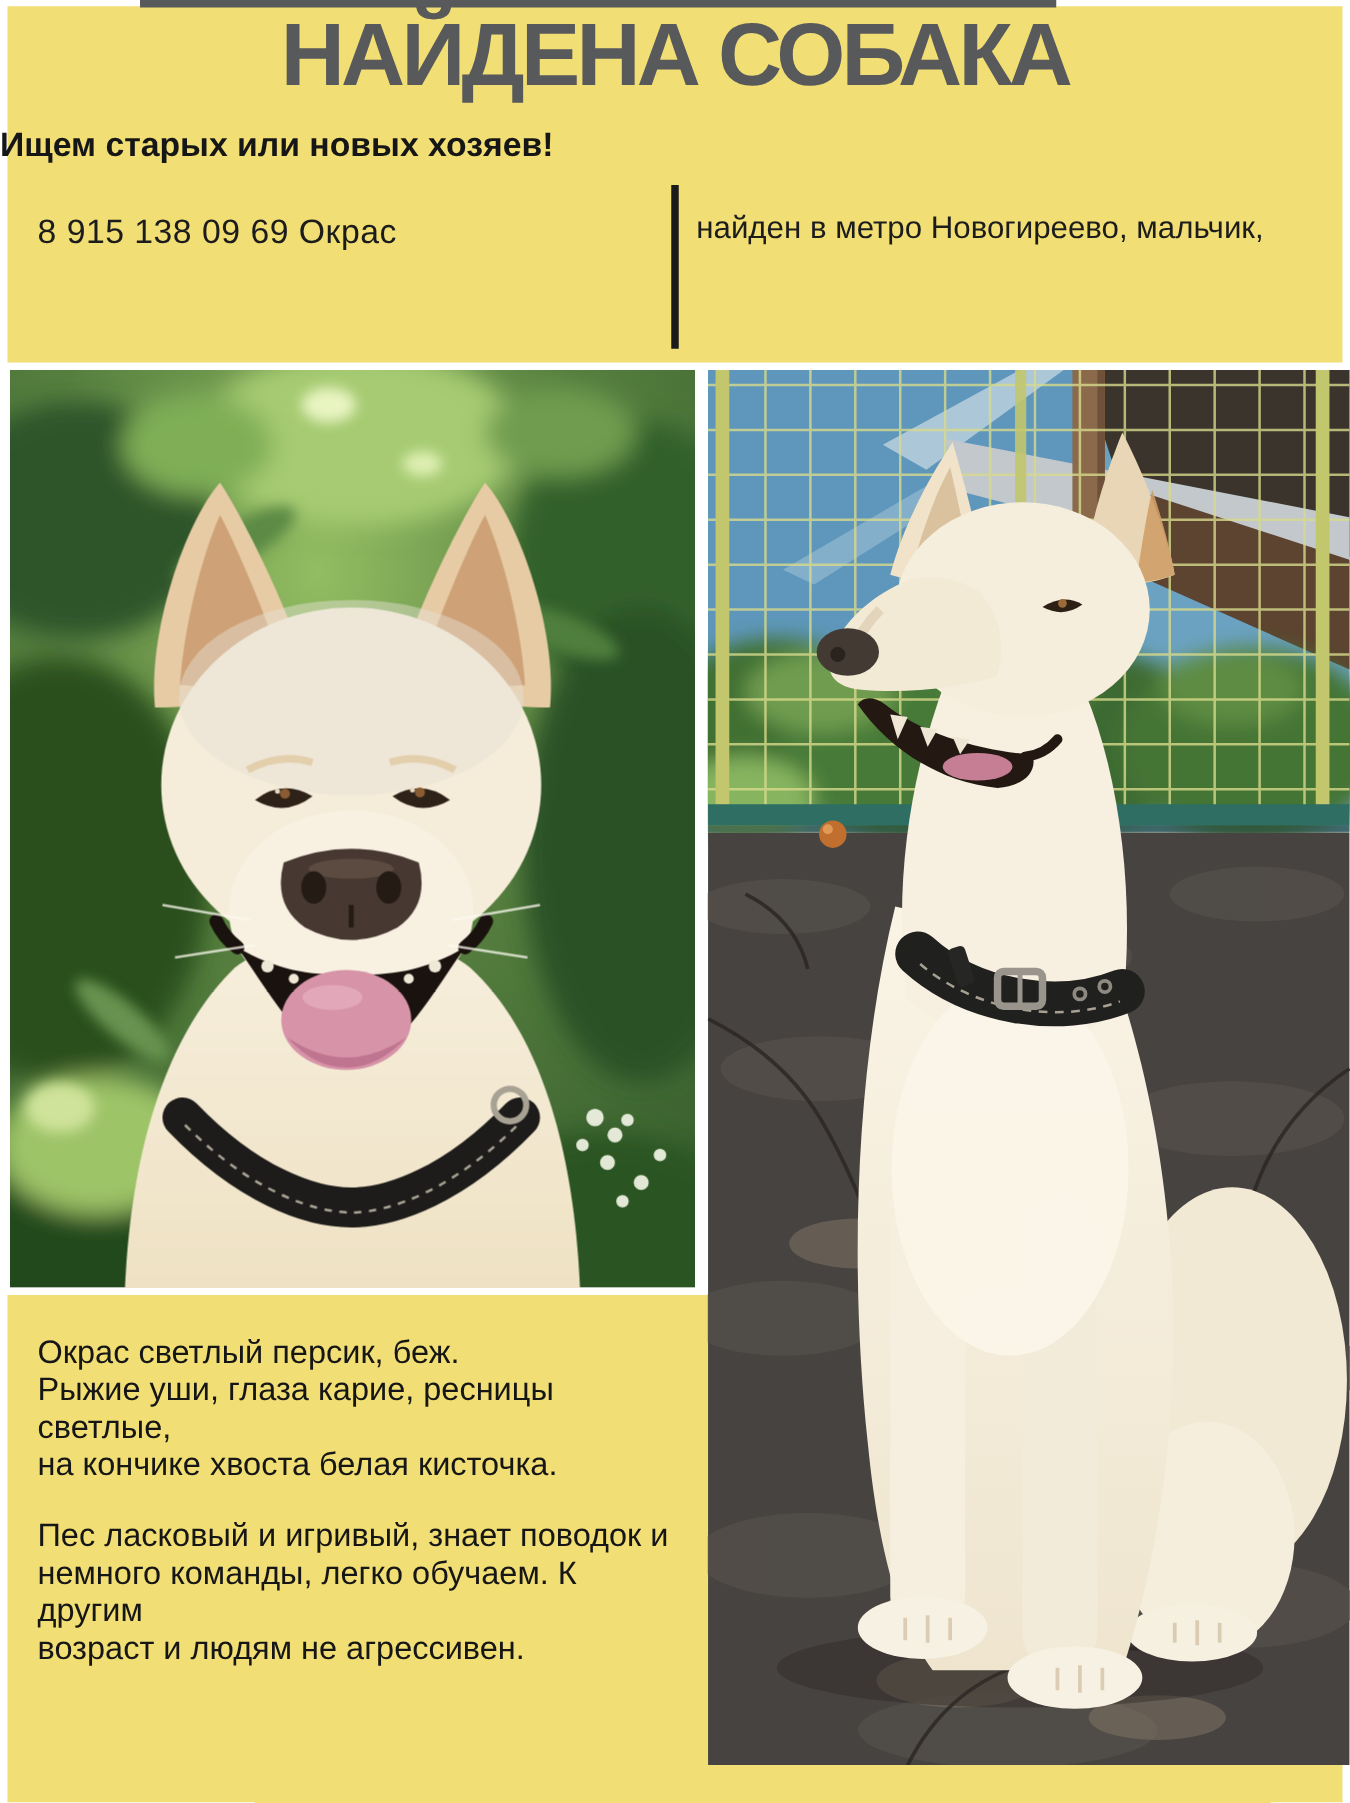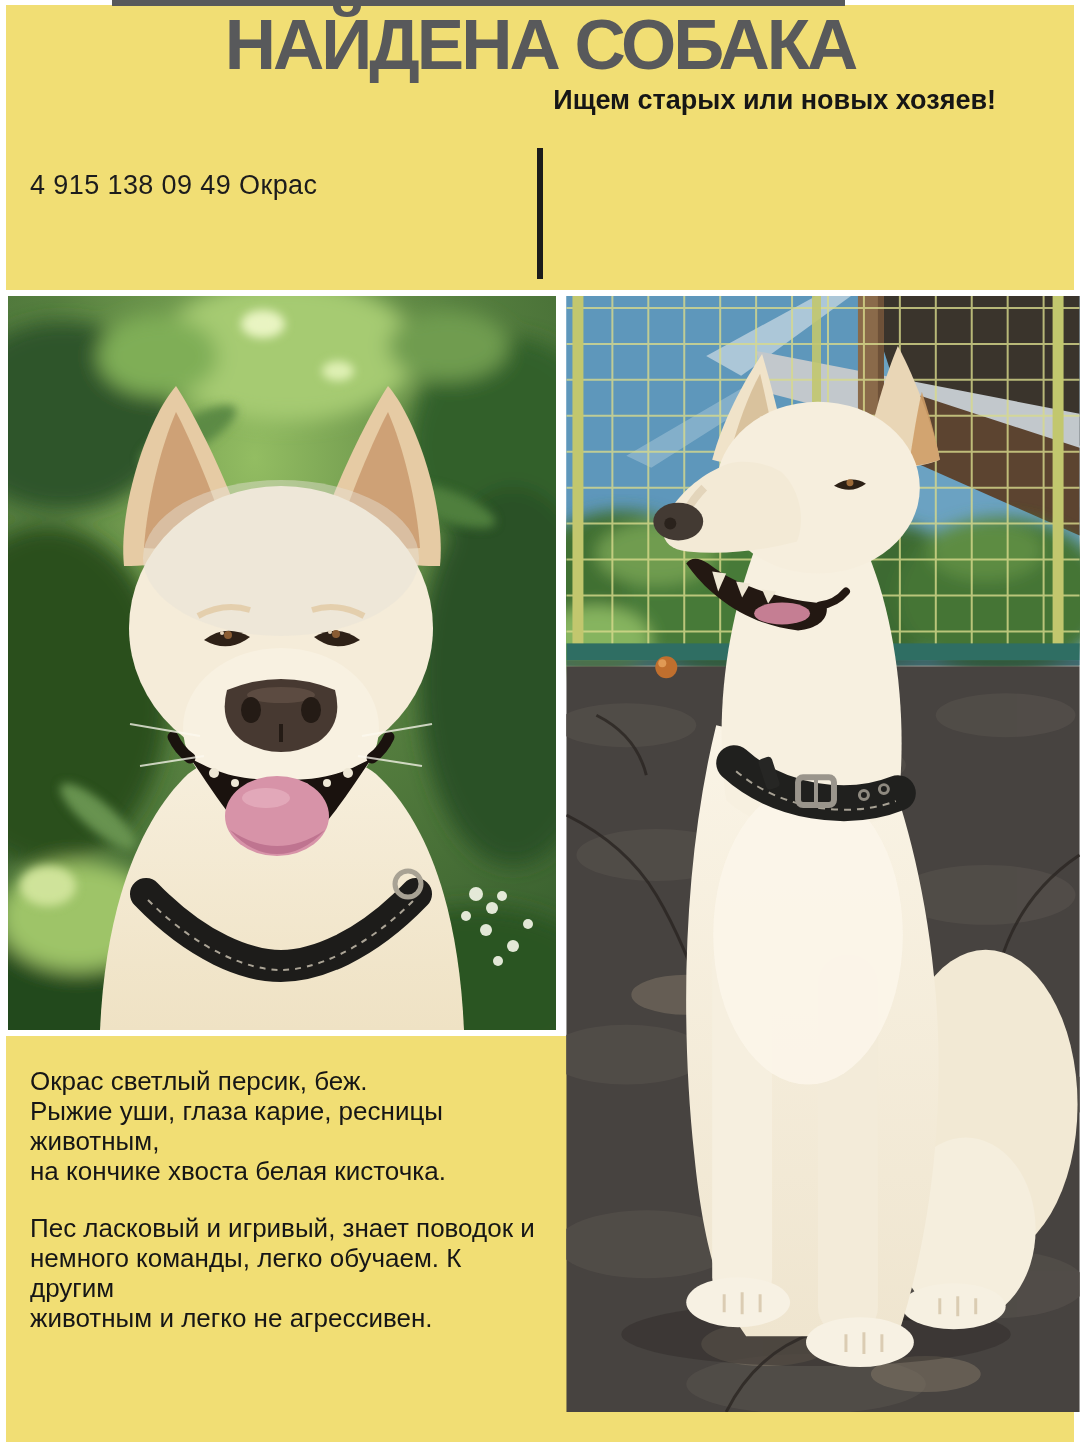--- a/index.html
+++ b/index.html
@@ -13,21 +13,21 @@
   .header-panel{left:6px;top:5px;width:1068px;height:285px;background:var(--background-yellow);}
   .bottom-panel{left:6px;top:1036px;width:1068px;height:406px;background:var(--background-yellow);z-index:0;}
   .top-accent{left:112px;top:0;width:733px;height:6px;background:var(--title-gray);z-index:3;}
   
   .title{
     left:0;top:7px;width:1080px;margin:0;text-align:center;
     font-size:71px;line-height:76px;font-weight:bold;letter-spacing:-3px;
     color:var(--title-gray);z-index:2;
   }
   .subtitle{
-    left:0;top:84px;width:996px;margin:0;text-align:right;
+    left:0;top:100px;width:996px;margin:0;text-align:left;
     font-size:27px;line-height:32px;font-weight:bold;color:var(--text-black);z-index:2;
   }
   .contacts{left:30px;top:170px;z-index:2;font-size:27px;line-height:31px;color:#1c1c1c;letter-spacing:.4px;}
   .contact-line{margin:0 0 33px 0;}
   .divider{left:537px;top:148px;width:6px;height:131px;background:var(--divider-black);z-index:2;}
   .found-info{left:557px;top:168px;width:500px;z-index:2;font-size:25px;line-height:28px;color:#1c1c1c;}
   .found-info p{margin:0 0 23px 0;}
   
   figure{margin:0;padding:0;}
   .photo-left{left:8px;top:296px;width:548px;height:734px;z-index:1;overflow:hidden;}
@@ -43,26 +43,27 @@
 <div>
 
   <div class="abs header-panel"></div>
   <div class="abs bottom-panel"></div>
   <div class="abs top-accent"></div>
 
   <h1 class="abs title">НАЙДЕНА СОБАКА</h1>
   <p class="abs subtitle">Ищем старых или новых хозяев!</p>
 
   <div class="abs contacts">
-    <div class="contact-line"><span>4 915 138 09 49</span> <span>Окрас</span></div>
+    <div class="contact-line"><span>8 915 138 09 69</span> <span>Окрас</span></div>
   </div>
 
   <div class="abs divider"></div>
 
   <div class="abs found-info">
+    <p>найден в метро Новогиреево, мальчик,</p>
   </div>
 
   <figure class="abs photo-left" title="Портрет найденной собаки крупным планом">
     <svg viewBox="0 0 548 734" xmlns="http://www.w3.org/2000/svg">
       <defs>
         <radialGradient id="bgGlow" cx="45%" cy="22%" r="85%">
           <stop offset="0" stop-color="#93bd62"></stop>
             <stop offset="0.5" stop-color="#567f3f"></stop>
             <stop offset="1" stop-color="#3a612f"></stop>
         </radialGradient>
@@ -280,21 +281,21 @@
           <circle cx="298" cy="500" r="4.5" stroke="#8f8a80" stroke-width="3" fill="#20201e"></circle>
           <circle cx="318" cy="494" r="4.5" stroke="#8f8a80" stroke-width="3" fill="#20201e"></circle>
           <rect x="196" y="462" width="14" height="32" rx="4" fill="#262624" transform="rotate(-18 203 478)"></rect>
         </g>
       </g>
     </svg>
   </figure>
 
   <section class="abs description">
     <p>Окрас светлый персик, беж.
-Рыжие уши, глаза карие, ресницы животным,
+Рыжие уши, глаза карие, ресницы светлые,
 на кончике хвоста белая кисточка.</p>
     <p>Пес ласковый и игривый, знает поводок и
 немного команды, легко обучаем. К другим
-животным и легко не агрессивен.</p>
+возраст и людям не агрессивен.</p>
 
   </section>
 
 </div>
 
 </body></html>

